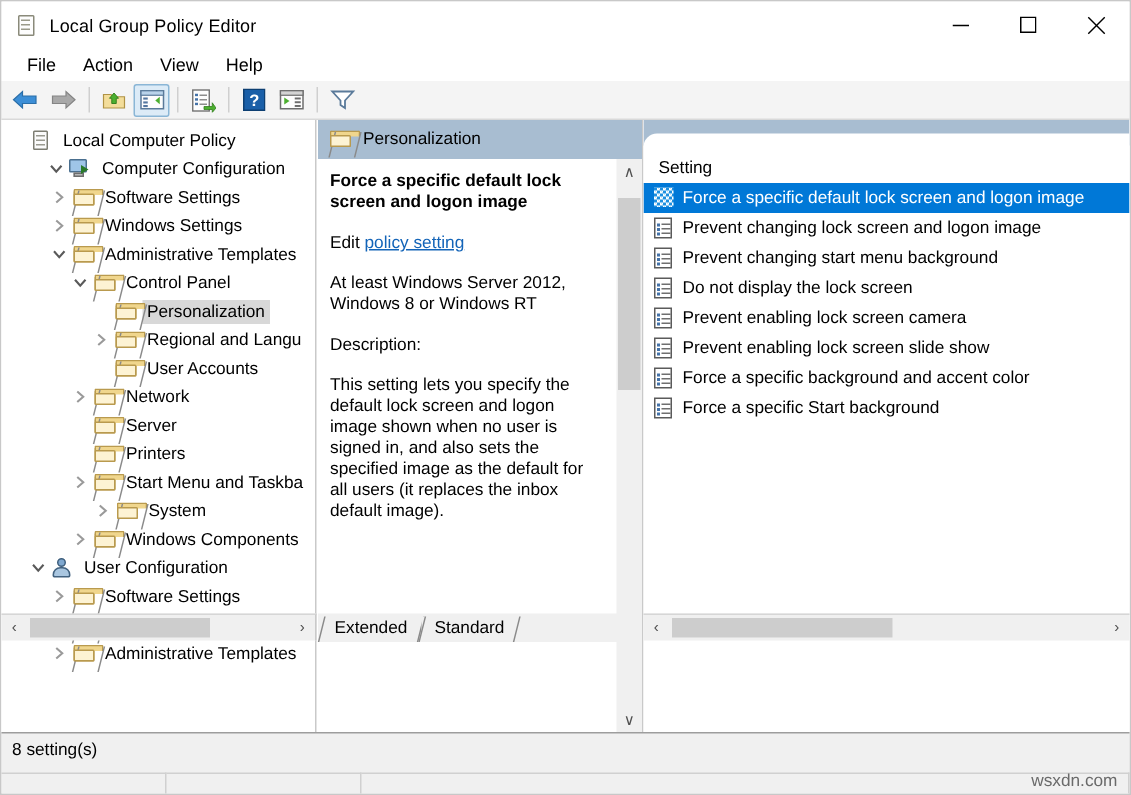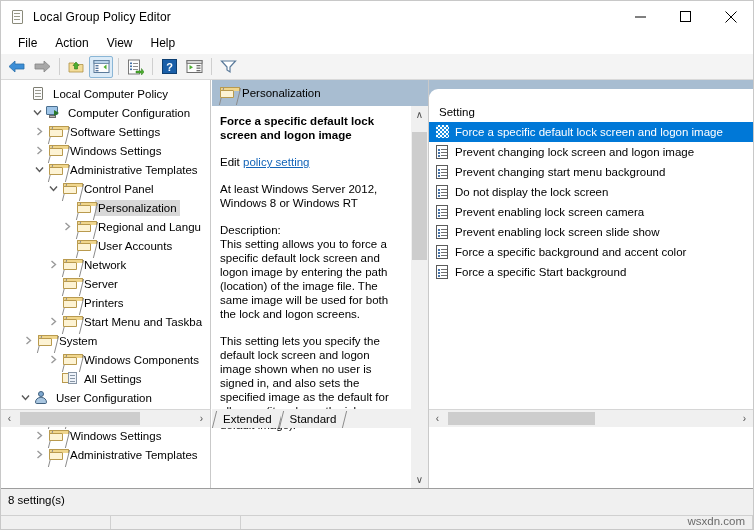--- a/index.html
+++ b/index.html
@@ -512,21 +512,21 @@
       <svg width="17" height="15" viewBox="0 0 17 15">
         <polygon points="1.5,2 15.5,2 10,8 10,13 7,11 7,8" fill="#ffffff" stroke="#5a7a9a" stroke-width="1.2"></polygon>
       </svg>
     </div>
   </div>
 
   <div class="content">
 
     <div class="treepane">
       <div class="treelist" id="tree-list">
-          <div class="trow" style="padding-left: 14px;">
+          <div class="trow" style="padding-left: 3px;">
             <span class="twist"></span>
             <span class="ticon">
               <span class="docicon">
                 <span class="pg"></span>
                 <span class="ln" style="top:3px"></span>
                 <span class="ln" style="top:6px"></span>
                 <span class="ln" style="top:9px"></span>
               </span>
             </span>
             <span class="tlabel">Local Computer Policy</span>
@@ -688,21 +688,21 @@
             </span>
             <span class="ticon">
               <span class="folder">
                 <span class="back"></span>
                 <span class="tab"></span>
                 <span class="front"></span>
               </span>
             </span>
             <span class="tlabel">Start Menu and Taskba</span>
           </div>
-          <div class="trow" style="padding-left: 20px; text-align: right;">
+          <div class="trow" style="padding-left: 60px; text-align: right;">
             <span class="twist">
               <svg width="9" height="9" viewBox="0 0 9 9">
                 <polyline points="2.5,1 6.5,4.5 2.5,8" fill="none" stroke="#9a9a9a" stroke-width="1.4"></polyline>
               </svg>
             </span>
             <span class="ticon">
               <span class="folder">
                 <span class="back"></span>
                 <span class="tab"></span>
                 <span class="front"></span>
@@ -717,34 +717,20 @@
               </svg>
             </span>
             <span class="ticon">
               <span class="folder">
                 <span class="back"></span>
                 <span class="tab"></span>
                 <span class="front"></span>
               </span>
             </span>
             <span class="tlabel">Windows Components</span>
-          </div>
-          <div class="trow" style="padding-left: 45px;">
-            <span class="twist"></span>
-            <span class="ticon">
-              <span class="allicon">
-                <span class="f1"></span>
-                <span class="f2">
-                  <i style="top:2px"></i>
-                  <i style="top:5px"></i>
-                  <i style="top:8px"></i>
-                </span>
-              </span>
-            </span>
-            <span class="tlabel">All Settings</span>
           </div>
           <div class="trow" style="padding-left: 17px;">
             <span class="twist">
               <svg width="9" height="9" viewBox="0 0 9 9">
                 <polyline points="1,2.5 4.5,6.5 8,2.5" fill="none" stroke="#5a5a5a" stroke-width="1.4"></polyline>
               </svg>
             </span>
             <span class="ticon">
               <span class="usericon">
                 <span class="head"></span>
@@ -811,21 +797,20 @@
         <span class="hdr-label">Personalization</span>
       </div>
       <div class="mid-body">
         <div class="mid-title">Force a specific default lock screen and logon image</div>
         <div class="mid-edit"><span>Edit </span><a href="#">policy setting</a></div>
         <div class="mid-block">
           <div class="mid-sub">At least Windows Server 2012, Windows 8 or Windows RT</div>
         </div>
         <div class="mid-block">
           <div class="mid-sub">Description:</div>
-          <div class="mid-sub">This setting allows you to force a specific default lock screen and logon image by entering the path (location) of the image file. The same image will be used for both the lock and logon screens.</div>
         </div>
         <div class="mid-sub">This setting lets you specify the default lock screen and logon image shown when no user is signed in, and also sets the specified image as the default for all users (it replaces the inbox default image).</div>
       </div>
       <div class="v-scroll-mid">
         <div class="v-arrow">∧</div>
         <div class="v-thumb" style="top:26px; height:128px;"></div>
         <div class="v-arrow" style="position:absolute; bottom:0; left:0;">∨</div>
       </div>
     </div>
 

